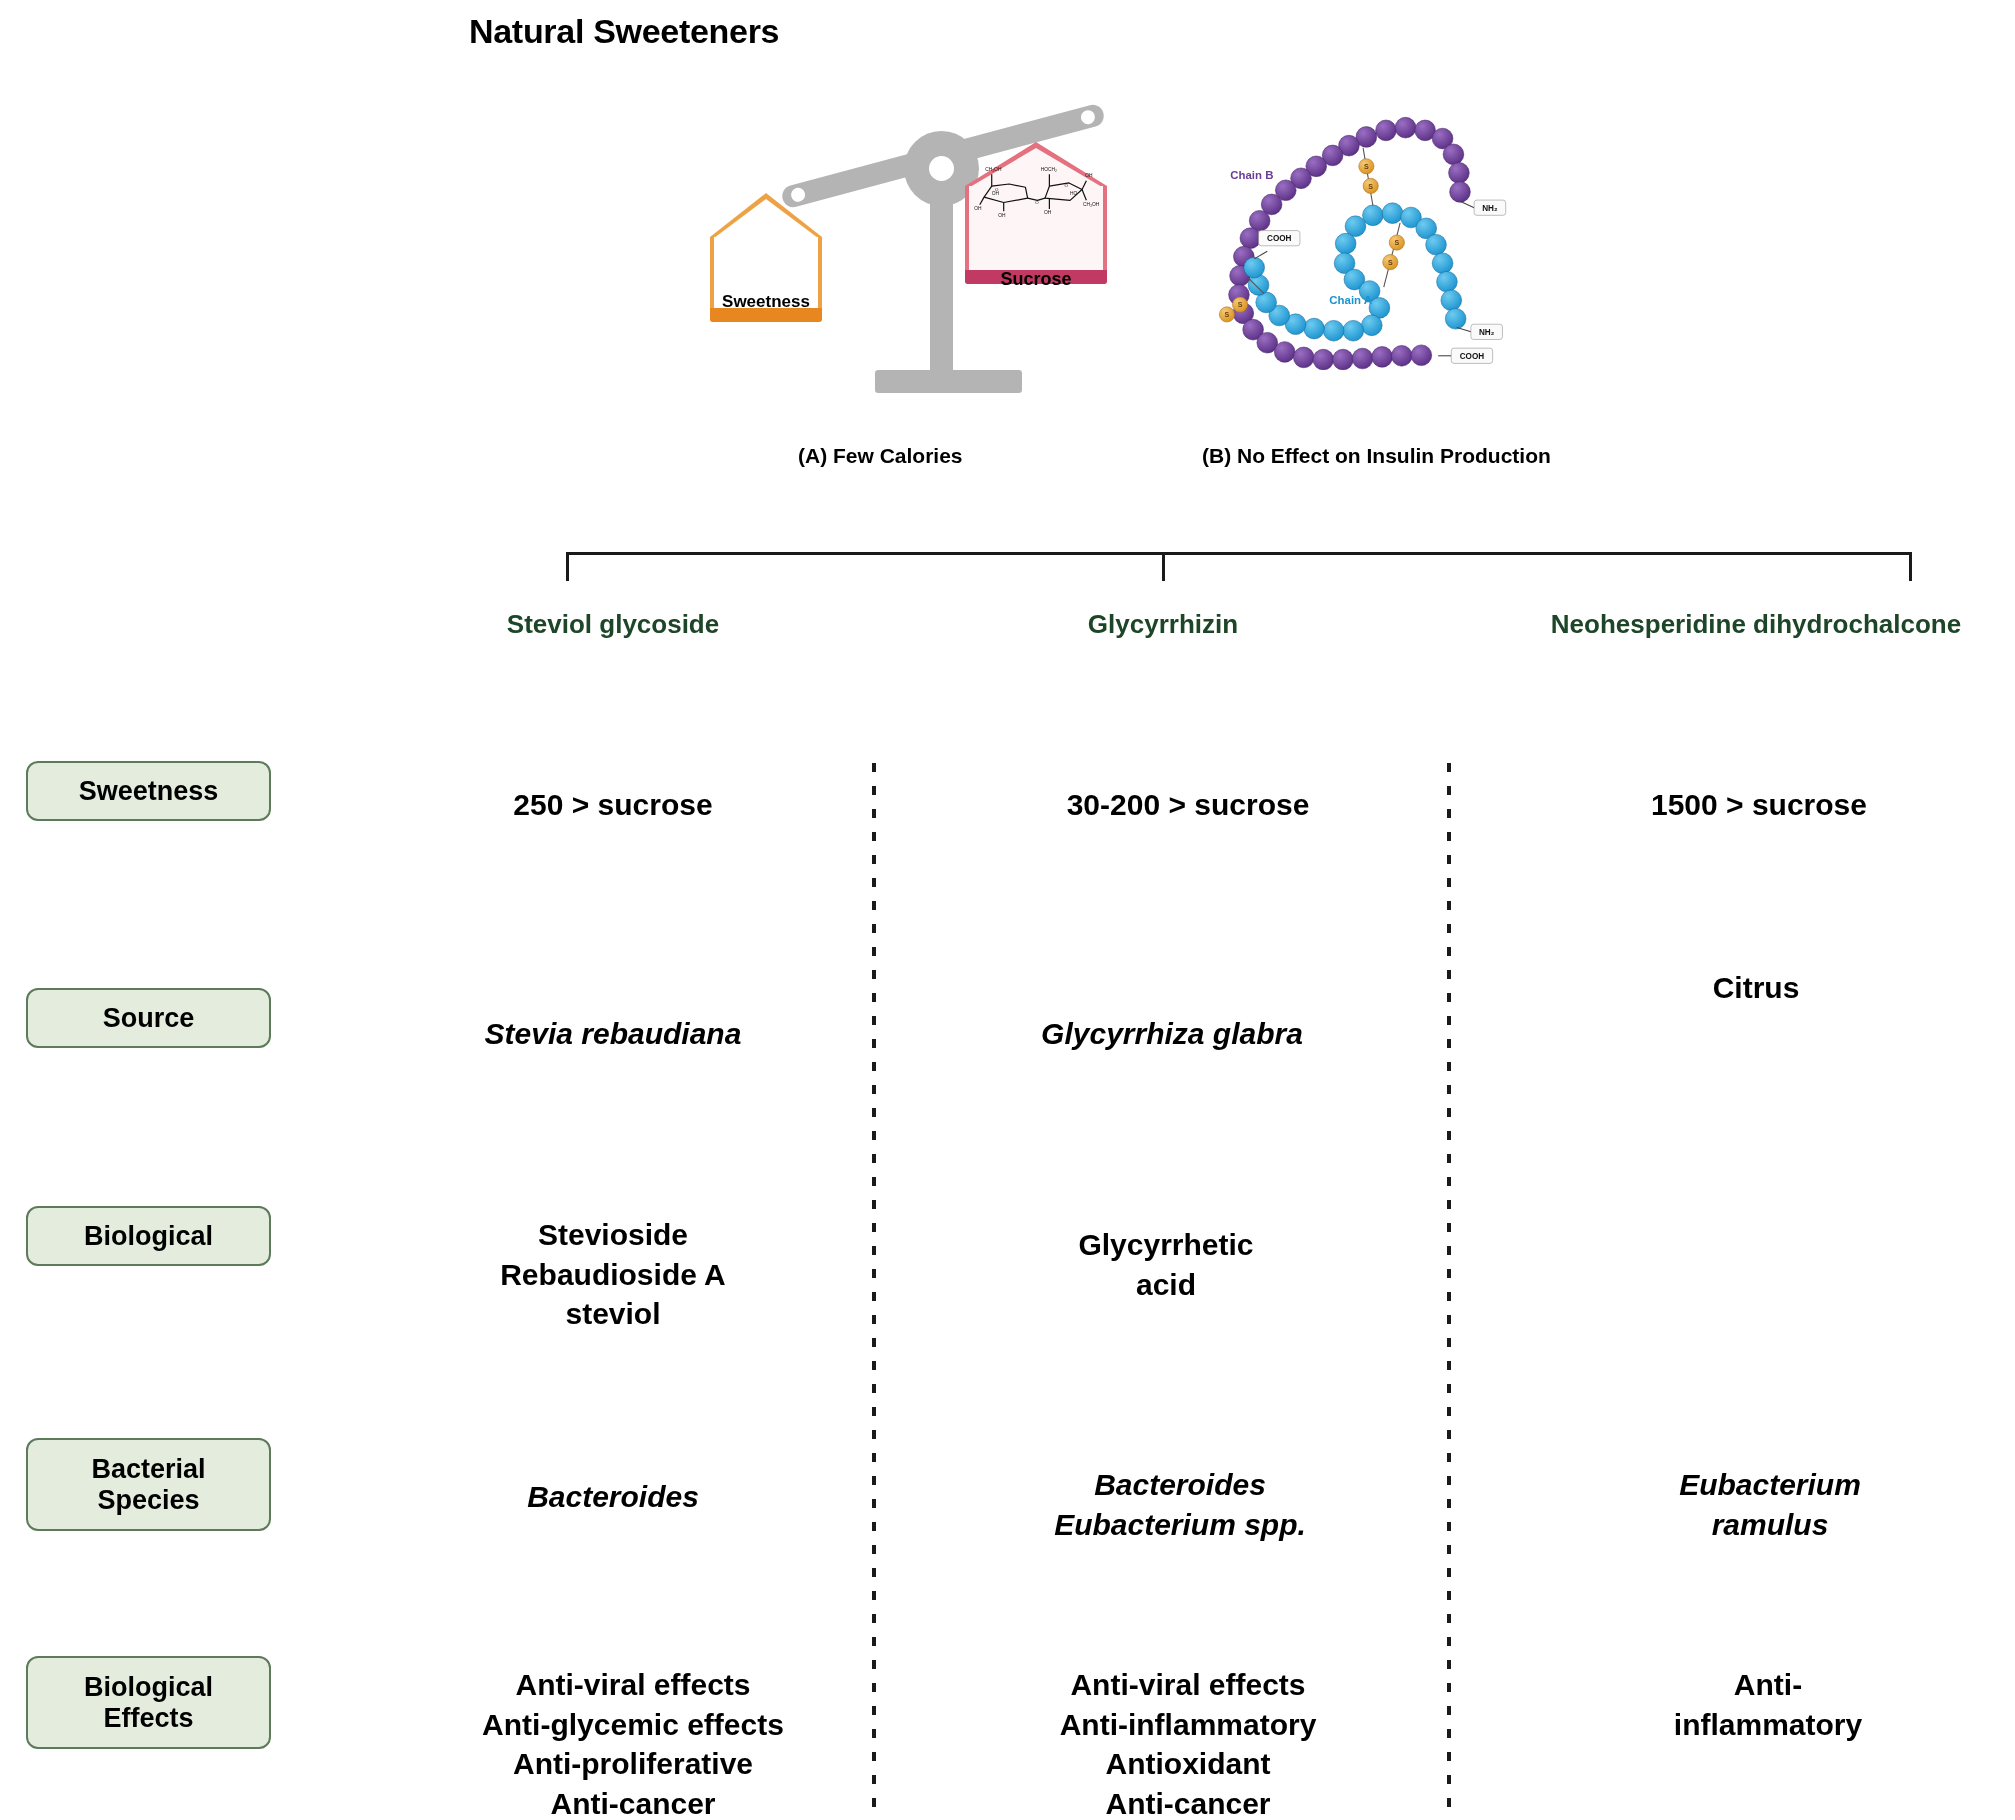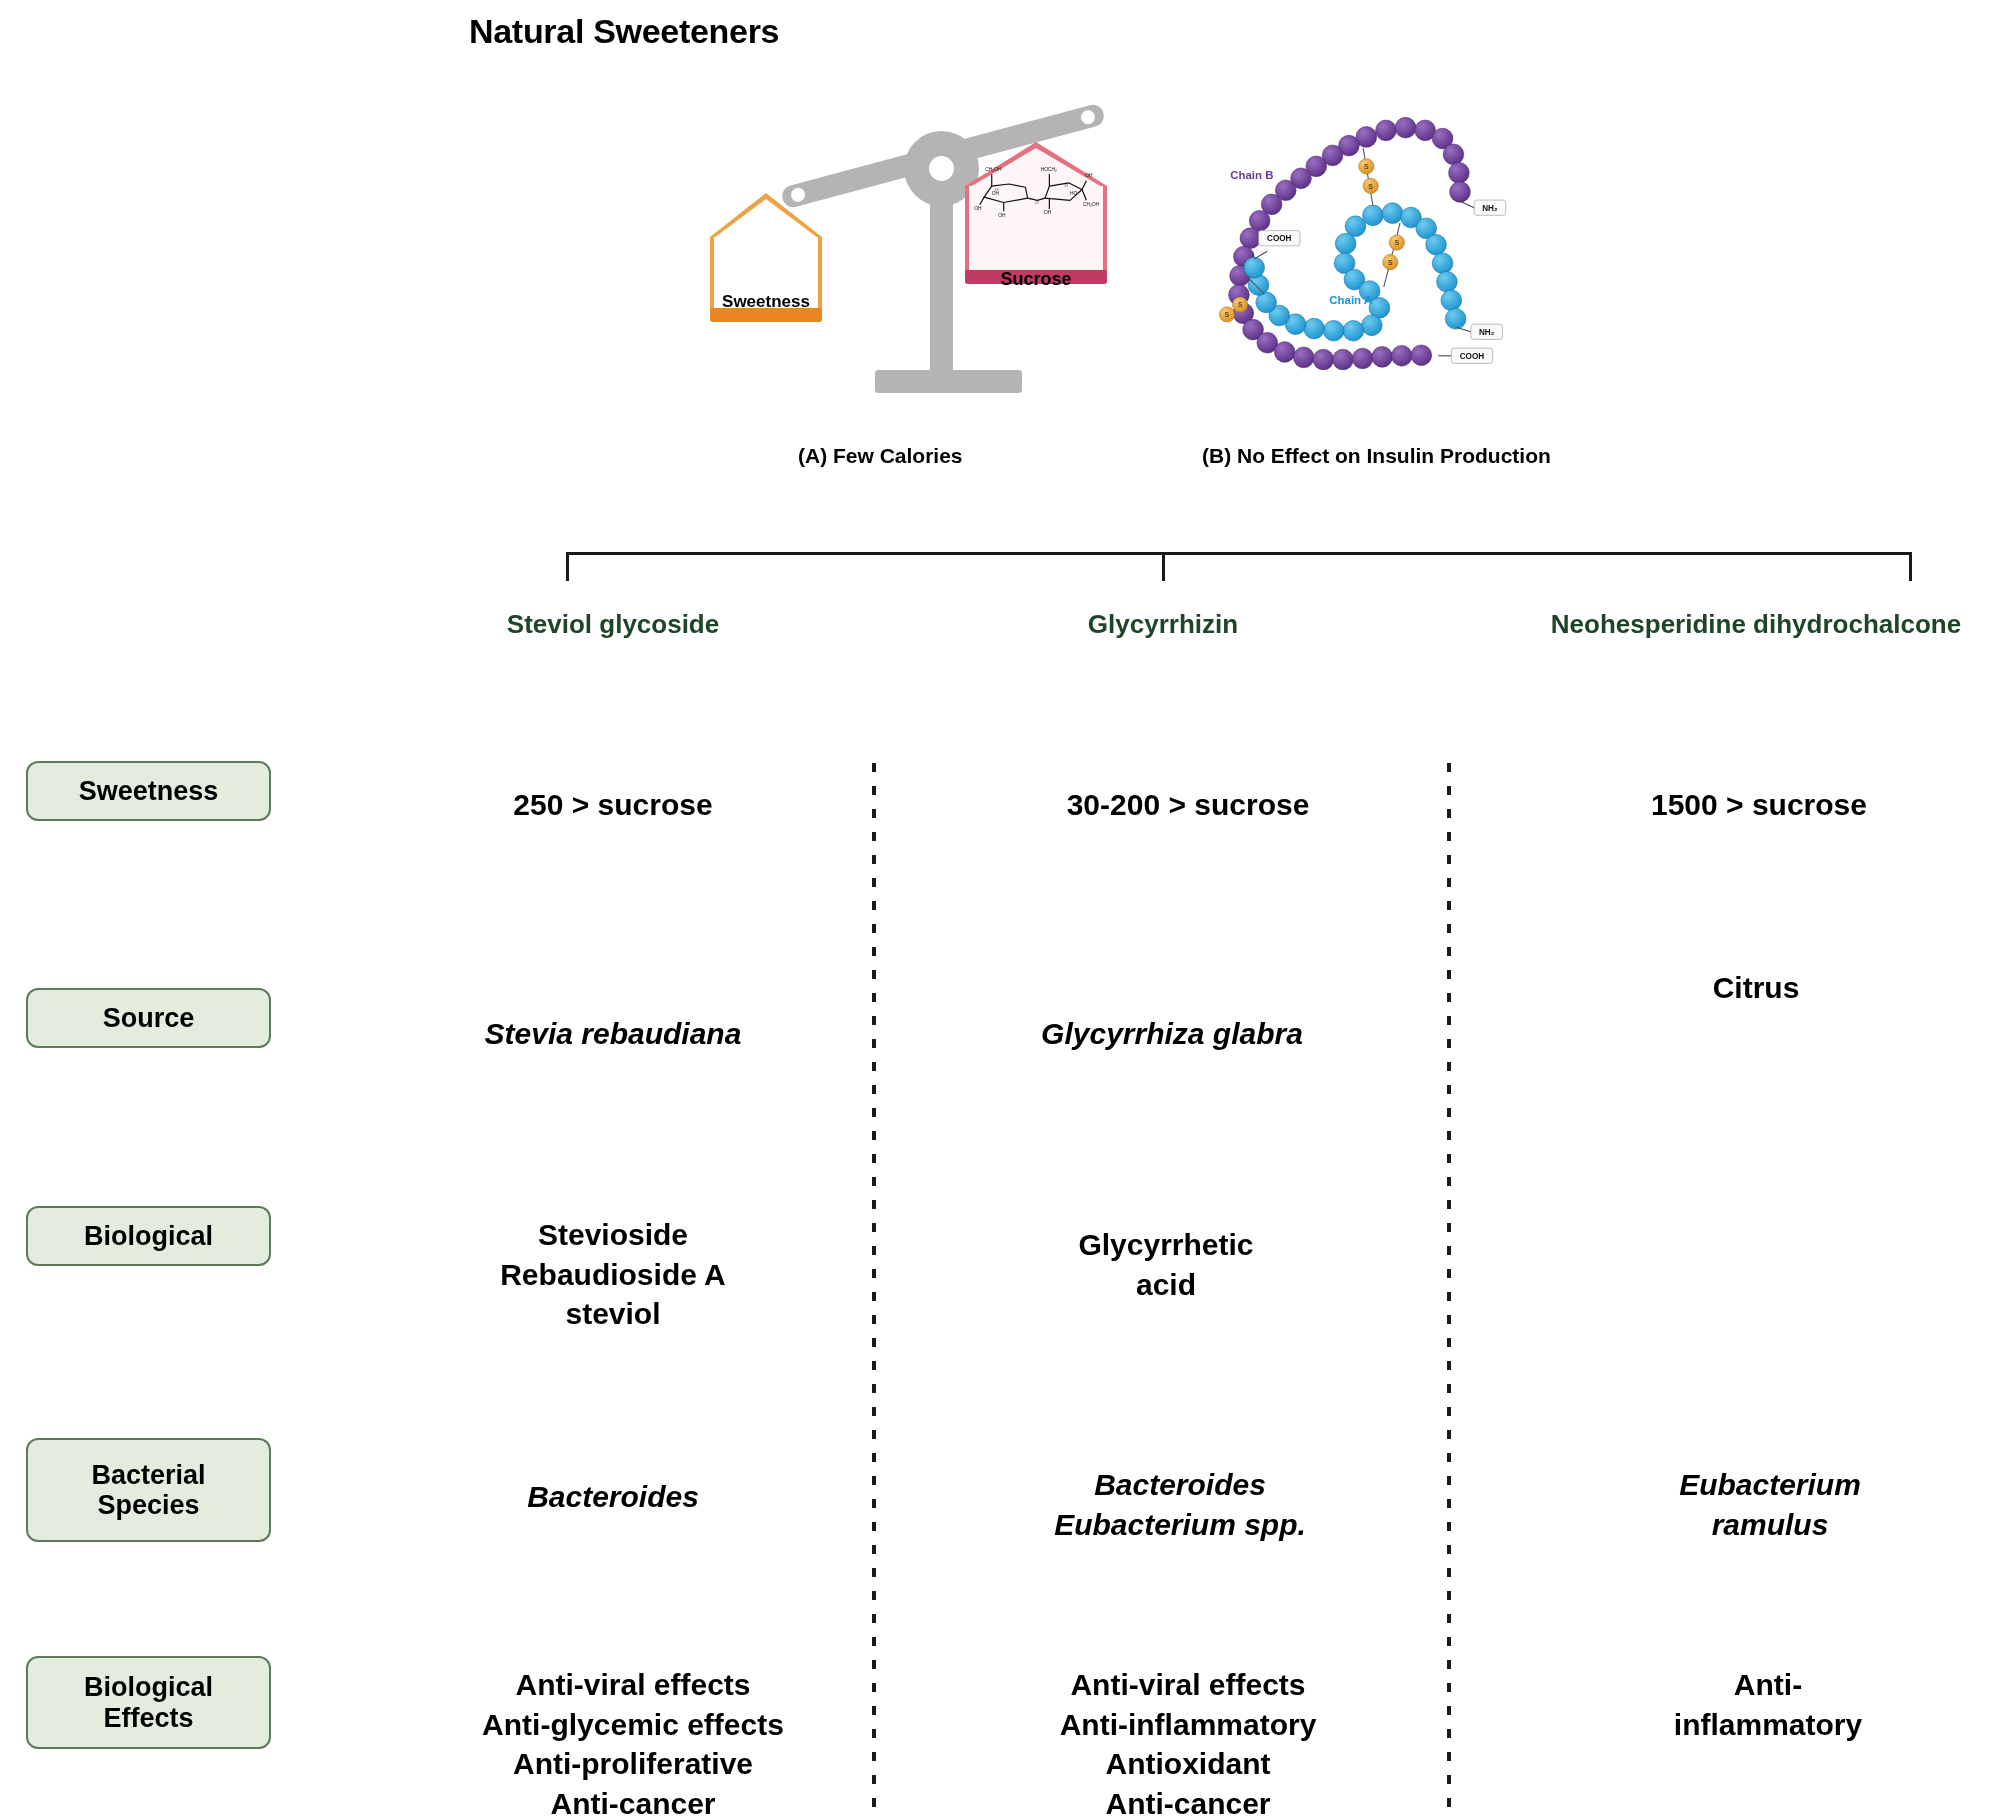--- a/index.html
+++ b/index.html
@@ -487,21 +487,21 @@
   <div class="col-head" style="left:613px;">Steviol glycoside</div>
   <div class="col-head" style="left:1163px;">Glycyrrhizin</div>
   <div class="col-head" style="left:1756px;">Neohesperidine dihydrochalcone</div>
 
   <div class="divider" style="left:872px;"></div>
   <div class="divider" style="left:1447px;"></div>
 
   <div class="row-label" style="top:761px;height:60px;">Sweetness</div>
   <div class="row-label" style="top:988px;height:60px;">Source</div>
   <div class="row-label" style="top:1206px;height:60px;">Biological</div>
-  <div class="row-label" style="top:1438px;height:104px;white-space:pre-line;">Bacterial
+  <div class="row-label" style="top:1438px;height:93px;white-space:pre-line;">Bacterial
 Species</div>
   <div class="row-label" style="top:1656px;height:93px;white-space:pre-line;">Biological
 Effects</div>
 
   <div class="cell" style="left:613px;top:785px;">250 &gt; sucrose</div>
   <div class="cell" style="left:1188px;top:785px;">30-200 &gt; sucrose</div>
   <div class="cell" style="left:1759px;top:785px;">1500 &gt; sucrose</div>
 
   <div class="cell italic" style="left:613px;top:1014px;">Stevia rebaudiana</div>
   <div class="cell italic" style="left:1172px;top:1014px;">Glycyrrhiza glabra</div>

